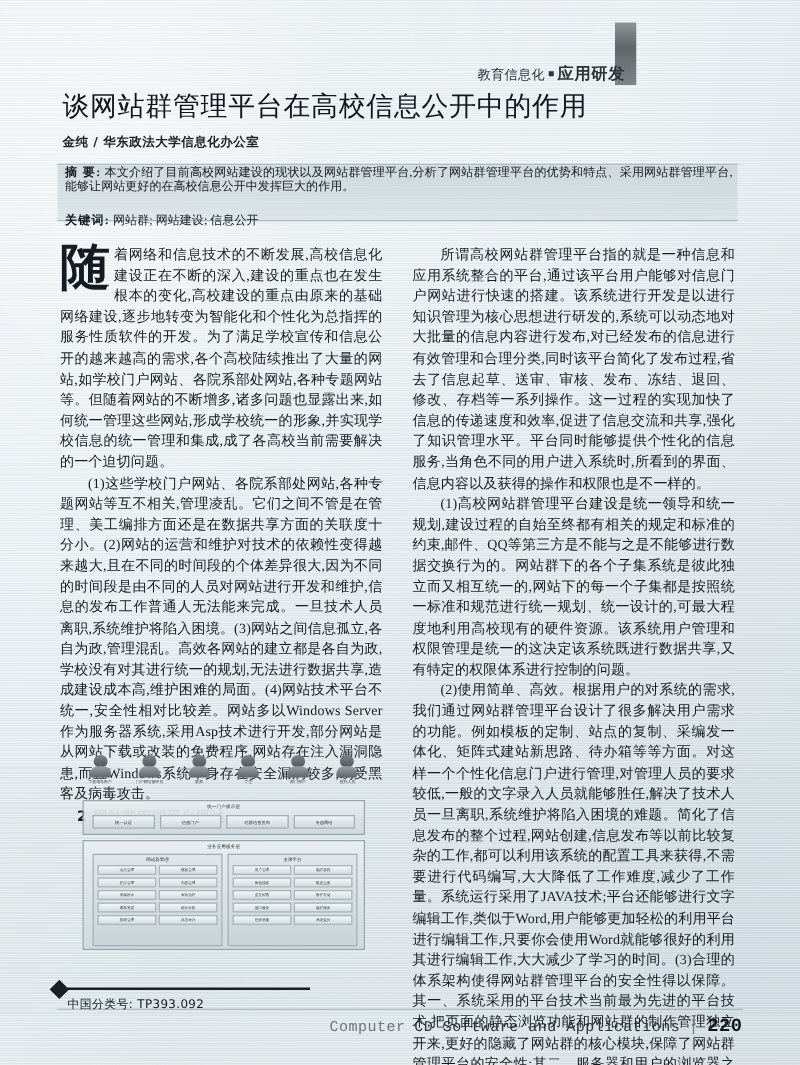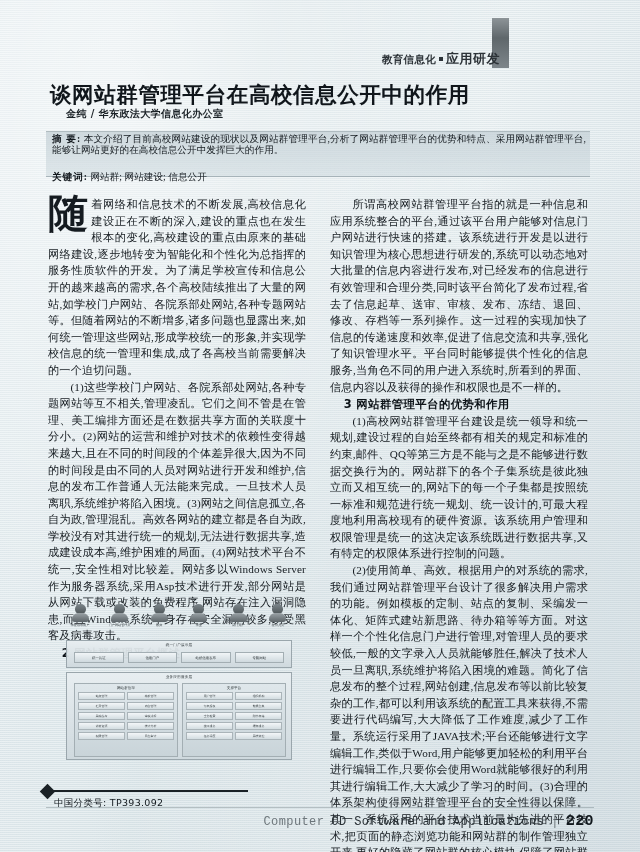--- a/index.html
+++ b/index.html
@@ -42,41 +42,41 @@
     left: 300px; top: 50px;
     width: 200px;
     text-align: right;
     font-family: "DejaVu Sans", sans-serif;
     font-size: 11.5px;
     font-weight: bold;
     color: #2d3338;
     letter-spacing: .3px;
     white-space: nowrap;
   }
-  .hdr-running .cat { font-size: 10.5px; font-weight: bold; }
+  .hdr-running .cat { font-size: 10.5px; font-weight: normal; }
   .hdr-running .dot {
     display:inline-block; width:4px; height:4px;
     background:#2d3338; margin:0 3px 2px 3px; vertical-align: middle;
   }
   .hdr-running .sec { font-size: 13px; font-weight: bold; letter-spacing: .5px; }
 
   .title {
     position: absolute;
-    left: 50px; top: 80px;
+    left: 50px; top: 70px;
     width: 520px;
     font-family: "Liberation Serif", serif;
     font-size: 21.5px;
-    font-weight: bold;
+    font-weight: normal;
     color: #10161b;
     letter-spacing: .6px;
     white-space: nowrap;
   }
   .byline {
     position: absolute;
-    left: 66px; top: 107px;
+    left: 50px; top: 107px;
     font-family: "DejaVu Sans", sans-serif;
     font-size: 10px;
     font-weight: bold;
     color: #1b2227;
     letter-spacing: .4px;
   }
 
   
   .abstract-band {
     position: absolute;
@@ -343,21 +343,20 @@
           <div class="cell">任务调度</div>
           <div class="cell">系统监控</div>
         </div>
       </div>
     </div>
   </div>
 
 
   <div class="col col-right">
     <p>所谓高校网站群管理平台指的就是一种信息和应用系统整合的平台,通过该平台用户能够对信息门户网站进行快速的搭建。该系统进行开发是以进行知识管理为核心思想进行研发的,系统可以动态地对大批量的信息内容进行发布,对已经发布的信息进行有效管理和合理分类,同时该平台简化了发布过程,省去了信息起草、送审、审核、发布、冻结、退回、修改、存档等一系列操作。这一过程的实现加快了信息的传递速度和效率,促进了信息交流和共享,强化了知识管理水平。平台同时能够提供个性化的信息服务,当角色不同的用户进入系统时,所看到的界面、信息内容以及获得的操作和权限也是不一样的。</p>
-    <h3 class="sec-h">3  网站群管理平台的优势和作用</h3>
     <p>(1)高校网站群管理平台建设是统一领导和统一规划,建设过程的自始至终都有相关的规定和标准的约束,邮件、QQ等第三方是不能与之是不能够进行数据交换行为的。网站群下的各个子集系统是彼此独立而又相互统一的,网站下的每一个子集都是按照统一标准和规范进行统一规划、统一设计的,可最大程度地利用高校现有的硬件资源。该系统用户管理和权限管理是统一的这决定该系统既进行数据共享,又有特定的权限体系进行控制的问题。</p>
     <p>(2)使用简单、高效。根据用户的对系统的需求,我们通过网站群管理平台设计了很多解决用户需求的功能。例如模板的定制、站点的复制、采编发一体化、矩阵式建站新思路、待办箱等等方面。对这样一个个性化信息门户进行管理,对管理人员的要求较低,一般的文字录入人员就能够胜任,解决了技术人员一旦离职,系统维护将陷入困境的难题。简化了信息发布的整个过程,网站创建,信息发布等以前比较复杂的工作,都可以利用该系统的配置工具来获得,不需要进行代码编写,大大降低了工作难度,减少了工作量。系统运行采用了JAVA技术;平台还能够进行文字编辑工作,类似于Word,用户能够更加轻松的利用平台进行编辑工作,只要你会使用Word就能够很好的利用其进行编辑工作,大大减少了学习的时间。(3)合理的体系架构使得网站群管理平台的安全性得以保障。其一、系统采用的平台技术当前最为先进的平台技术,把页面的静态浏览功能和网站群的制作管理独立开来,更好的隐藏了网站群的核心模块,保障了网站群管理平台的安全性;其二、服务器和用户的浏览器之间进行加密处理[3];最后,采用多级授权对信息授权管理进行管理,上级管理</p>
   </div>
 
   <div class="foot-diamond"></div>
   <div class="foot-rule"></div>
   <div class="clc">
     <span>中国分类号:</span>
     <span>TP393.092</span>
   </div>

